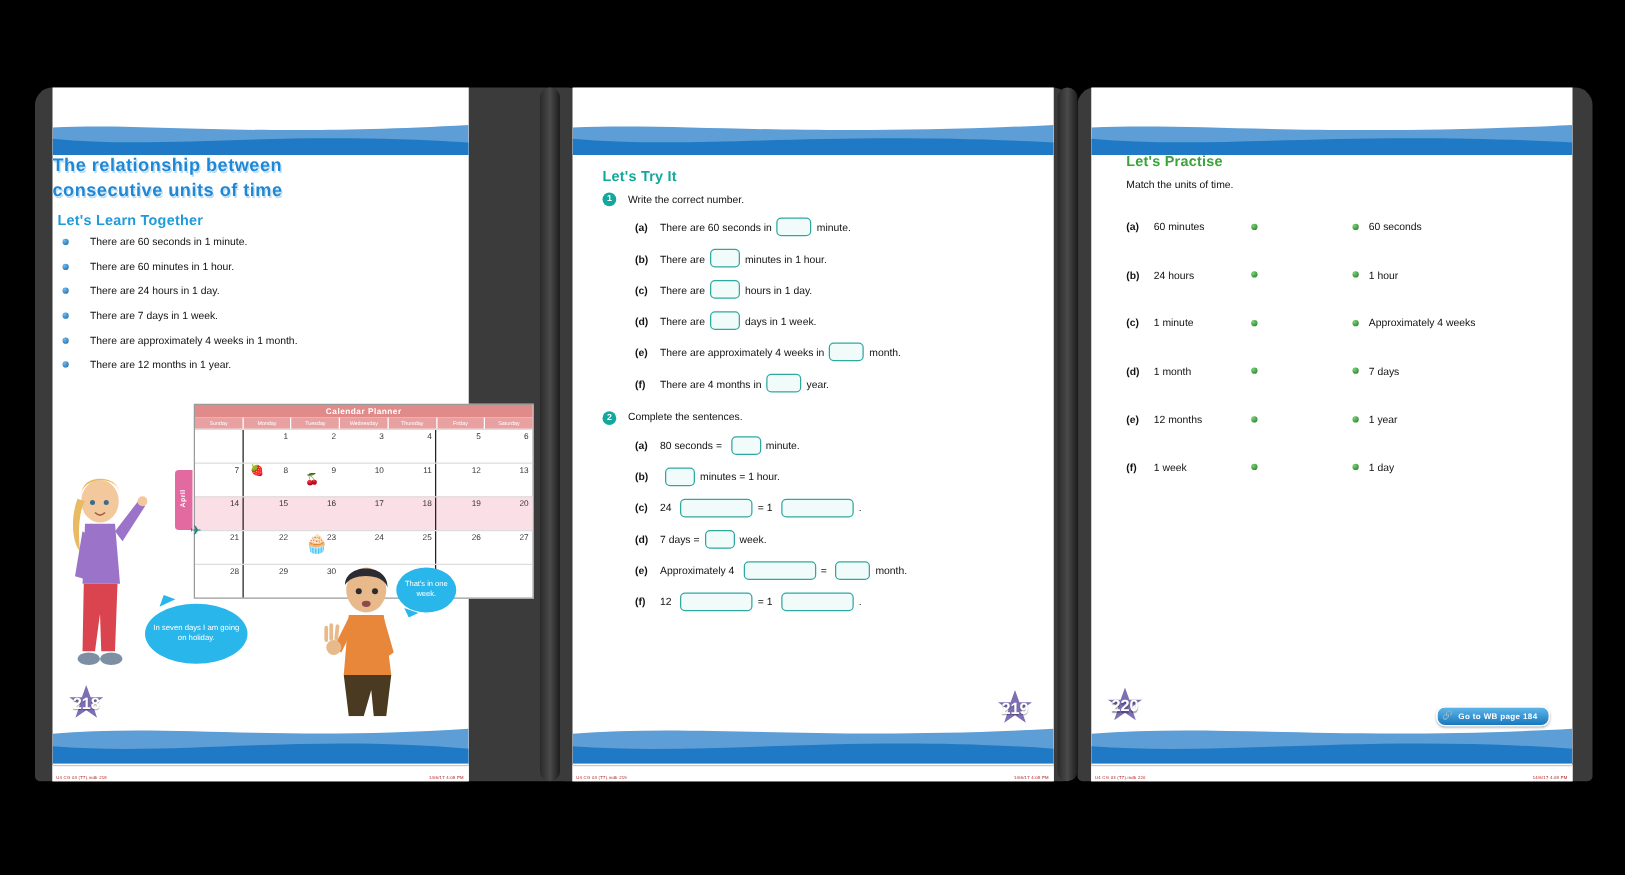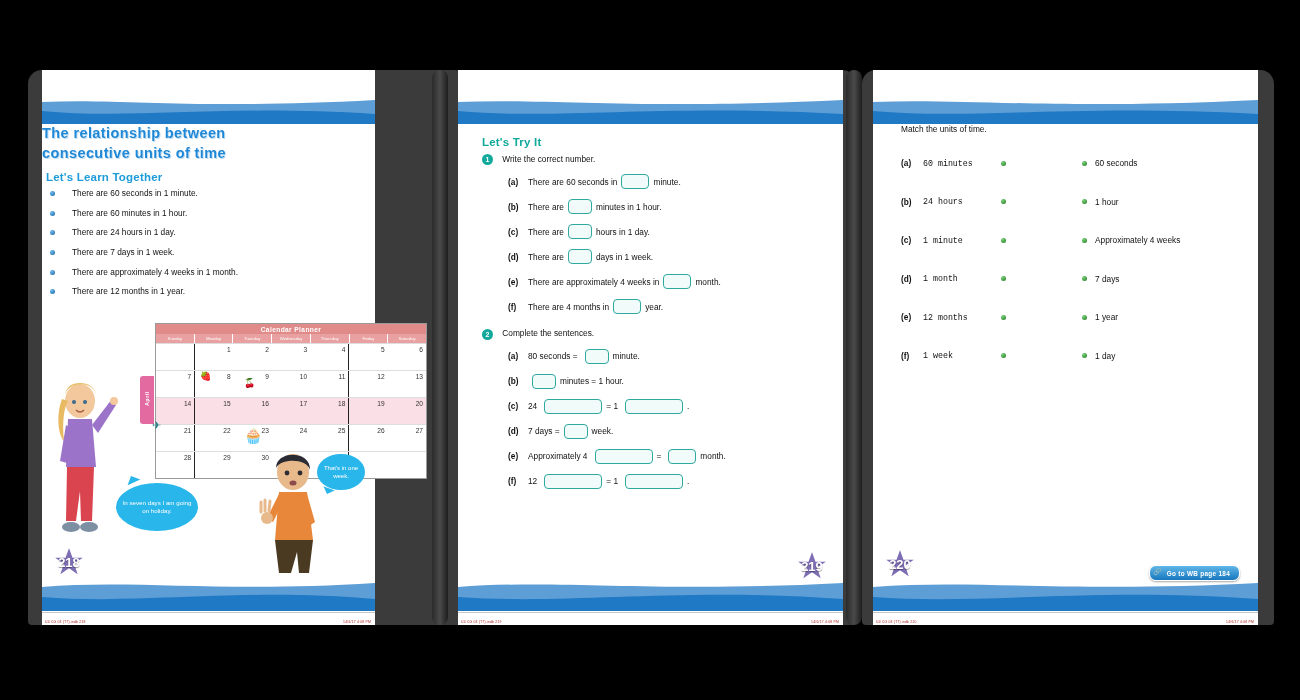--- a/index.html
+++ b/index.html
@@ -89,21 +89,21 @@
   .sub{display:flex;align-items:center;font-size:8.3px;color:#111;margin:0 0 10px 26px;
     line-height:1;}
   .lbl{font-weight:bold;width:20px;flex:none;}
   .blank{display:inline-block;height:13px;border:1px solid #2fa9a0;border-radius:4px;
     background:#f0fbfa;vertical-align:middle;margin:0 4px;}
 
   
   .m-intro{font-size:8.3px;color:#111;margin:0 0 10px 0;}
   .m-row{display:flex;align-items:center;font-size:8.3px;color:#111;height:38.5px;}
   .m-lab{font-weight:bold;width:22px;flex:none;}
-  .m-left{width:78px;flex:none;font-family:Liberation Mono, monospace;}
+  .m-left{width:78px;flex:none;}
   .m-dot{width:5px;height:5px;border-radius:50%;flex:none;
     background:radial-gradient(circle at 32% 30%,#7ad07a,#1c7a1c);}
   .m-gap{width:76px;flex:none;}
   .m-right{margin-left:8px;}
 
   
   .star{position:absolute;width:34px;height:34px;display:flex;align-items:center;
     justify-content:center;}
   .star svg{position:absolute;inset:0;}
   .star span{position:relative;color:#fff;font-size:13px;font-weight:bold;
@@ -459,20 +459,21 @@
 
   <div class="page page3">
     <div class="wave-top">
       <svg viewBox="0 0 385 26" preserveAspectRatio="none">
         <path d="M0,4 C90,0 180,12 385,2 L385,26 L0,26 Z" fill="#5e9ed6"></path>
         <path d="M0,13 C100,22 200,6 385,16 L385,26 L0,26 Z" fill="#1f79c4"></path>
       </svg>
     </div>
 
     <div class="content" style="padding:0 28px">
+      <h2 class="h-prac">Let's Practise</h2>
       <div class="m-intro">Match the units of time.</div>
       <div id="match">
           <div class="m-row">
             <span class="m-lab">(a)</span>
             <span class="m-left">60 minutes</span>
             <span class="m-dot"></span>
             <span class="m-gap"></span>
             <span class="m-dot"></span>
             <span class="m-right">60 seconds</span>
           </div>

